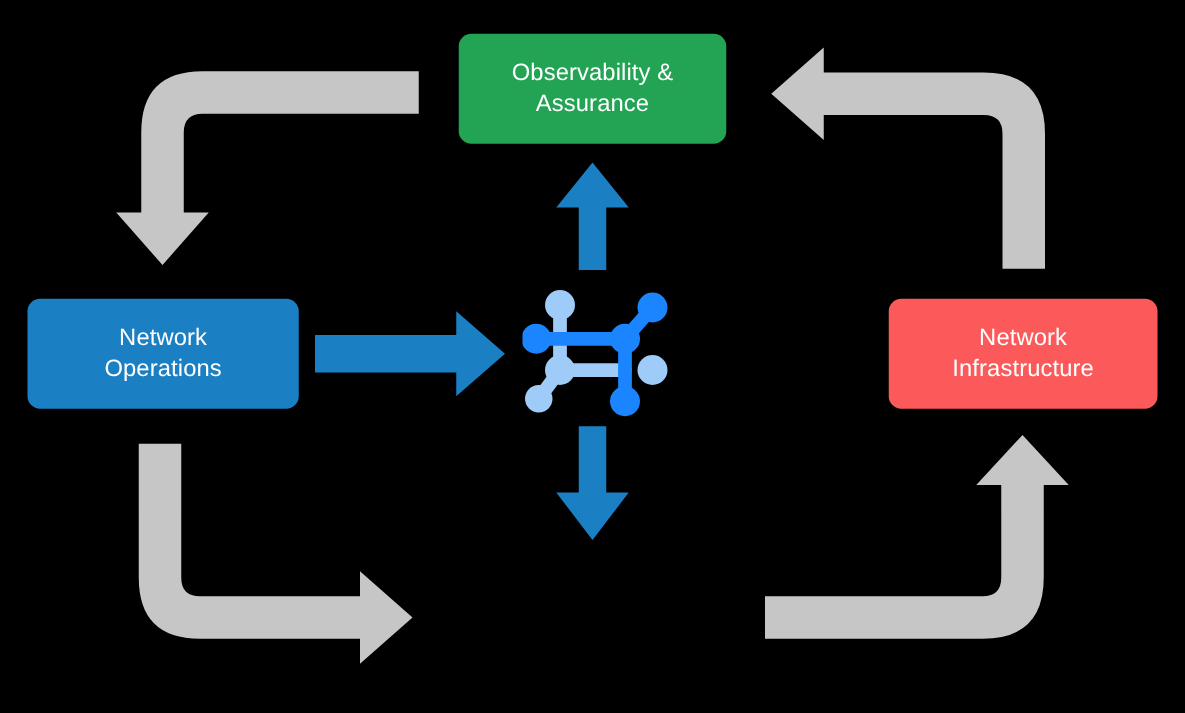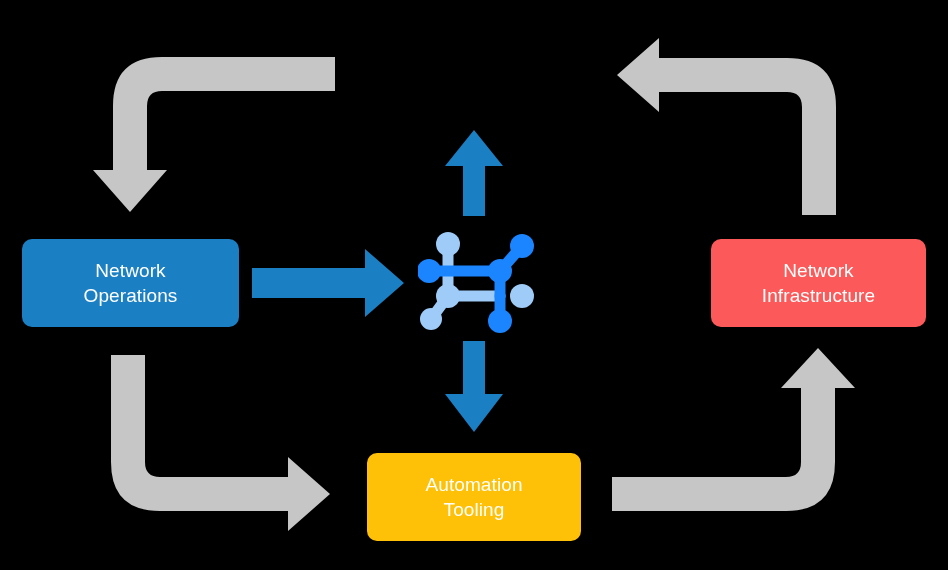--- a/index.html
+++ b/index.html
@@ -199,29 +199,29 @@
     </g>
 
     <g fill="#1a85ff">
       <circle cx="11" cy="51" r="12"></circle>
       <circle cx="82" cy="51" r="12"></circle>
       <circle cx="104" cy="26" r="12"></circle>
       <circle cx="82" cy="101" r="12"></circle>
     </g>
   </svg>
 
+  <div class="node-box" id="box-observability" style="background:#23a455">
+    <span>Observability &amp;
+Assurance</span>
+  </div>
 
   <div class="node-box" id="box-network-operations" style="background:#1b7fc4">
     <span>Network
 Operations</span>
   </div>
 
   <div class="node-box" id="box-network-infrastructure" style="background:#fc5a5a">
     <span>Network
 Infrastructure</span>
   </div>
 
-  <div class="node-box" id="box-automation" style="background:#ffc107">
-    <span>Automation
-Tooling</span>
-  </div>
 
 </div>
 
 </body></html>

